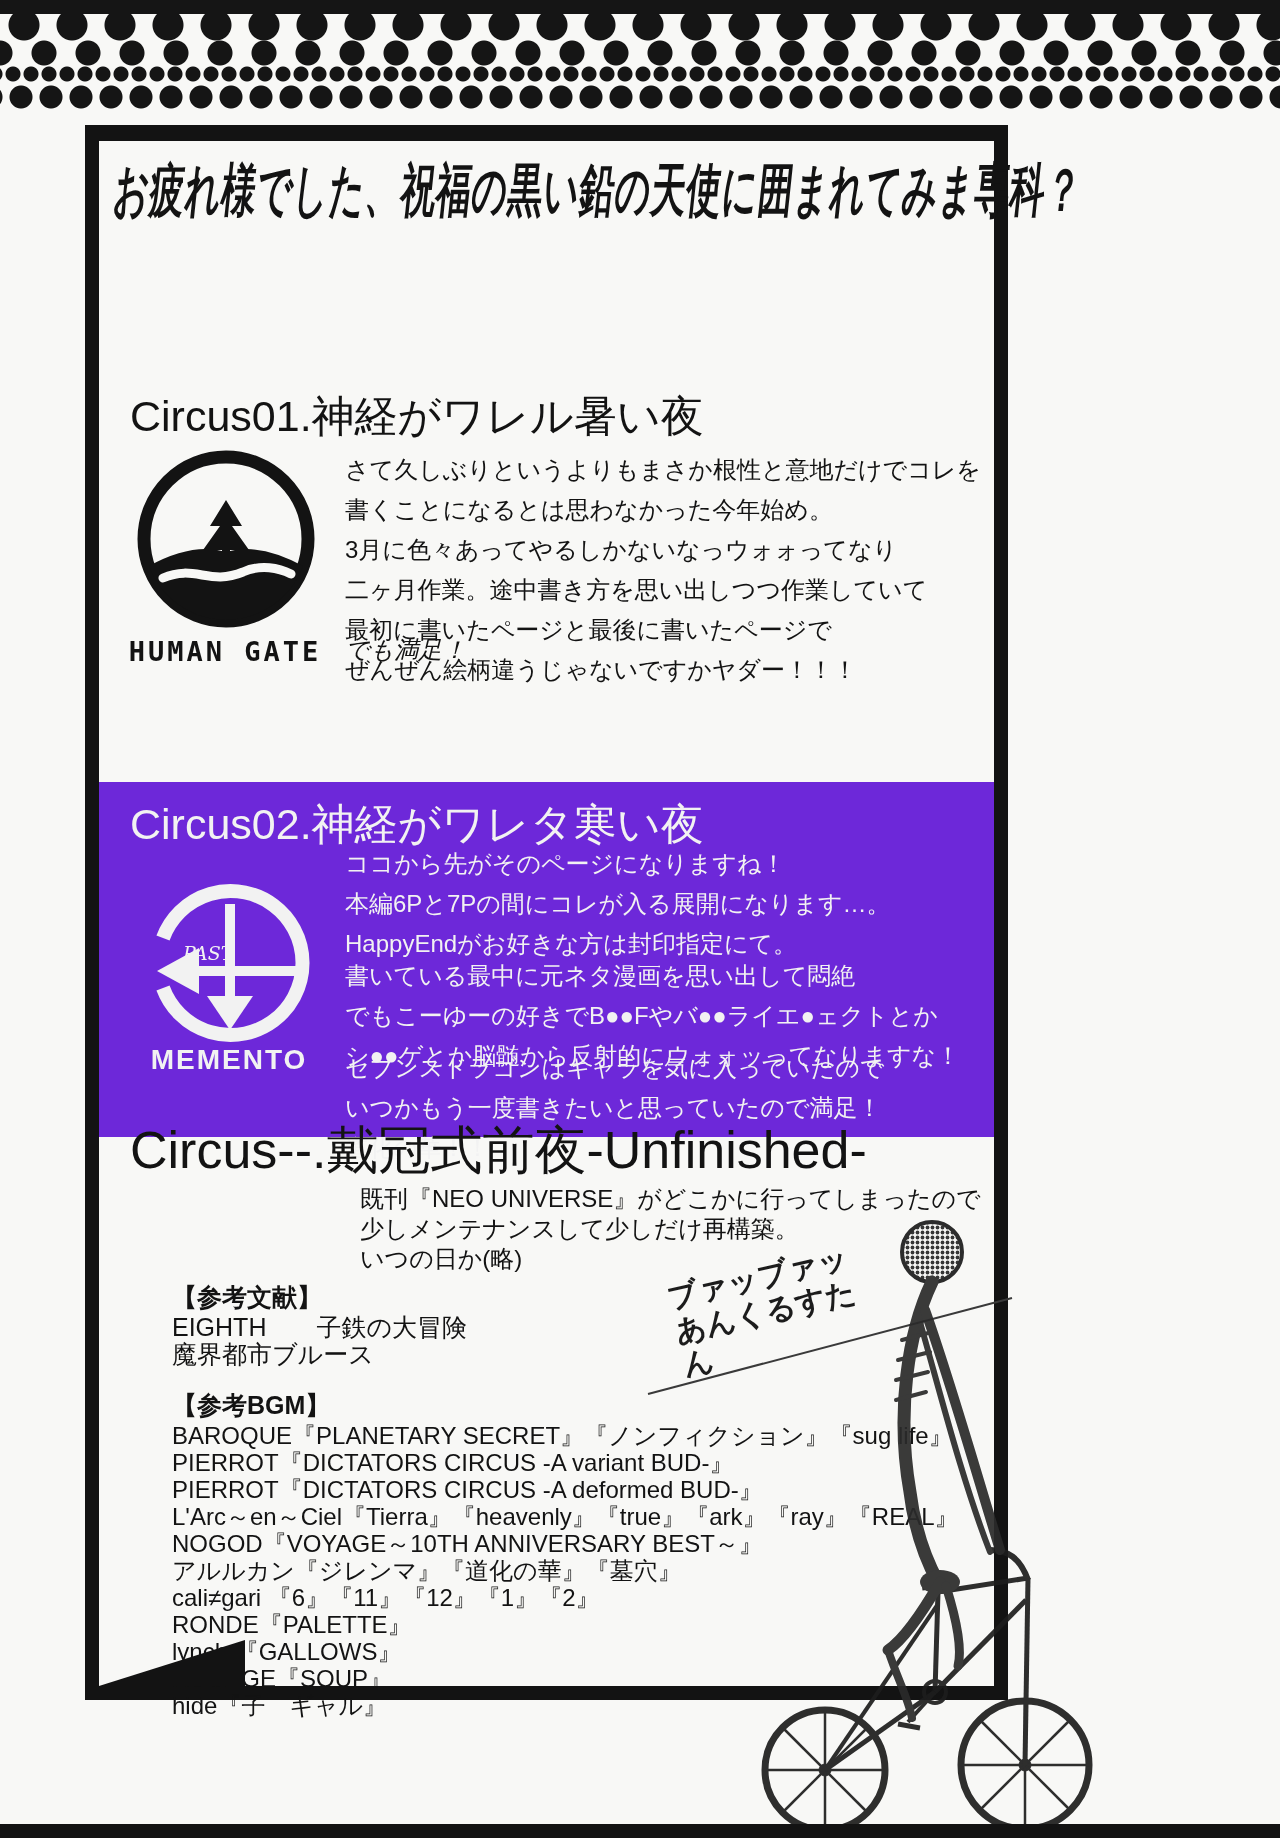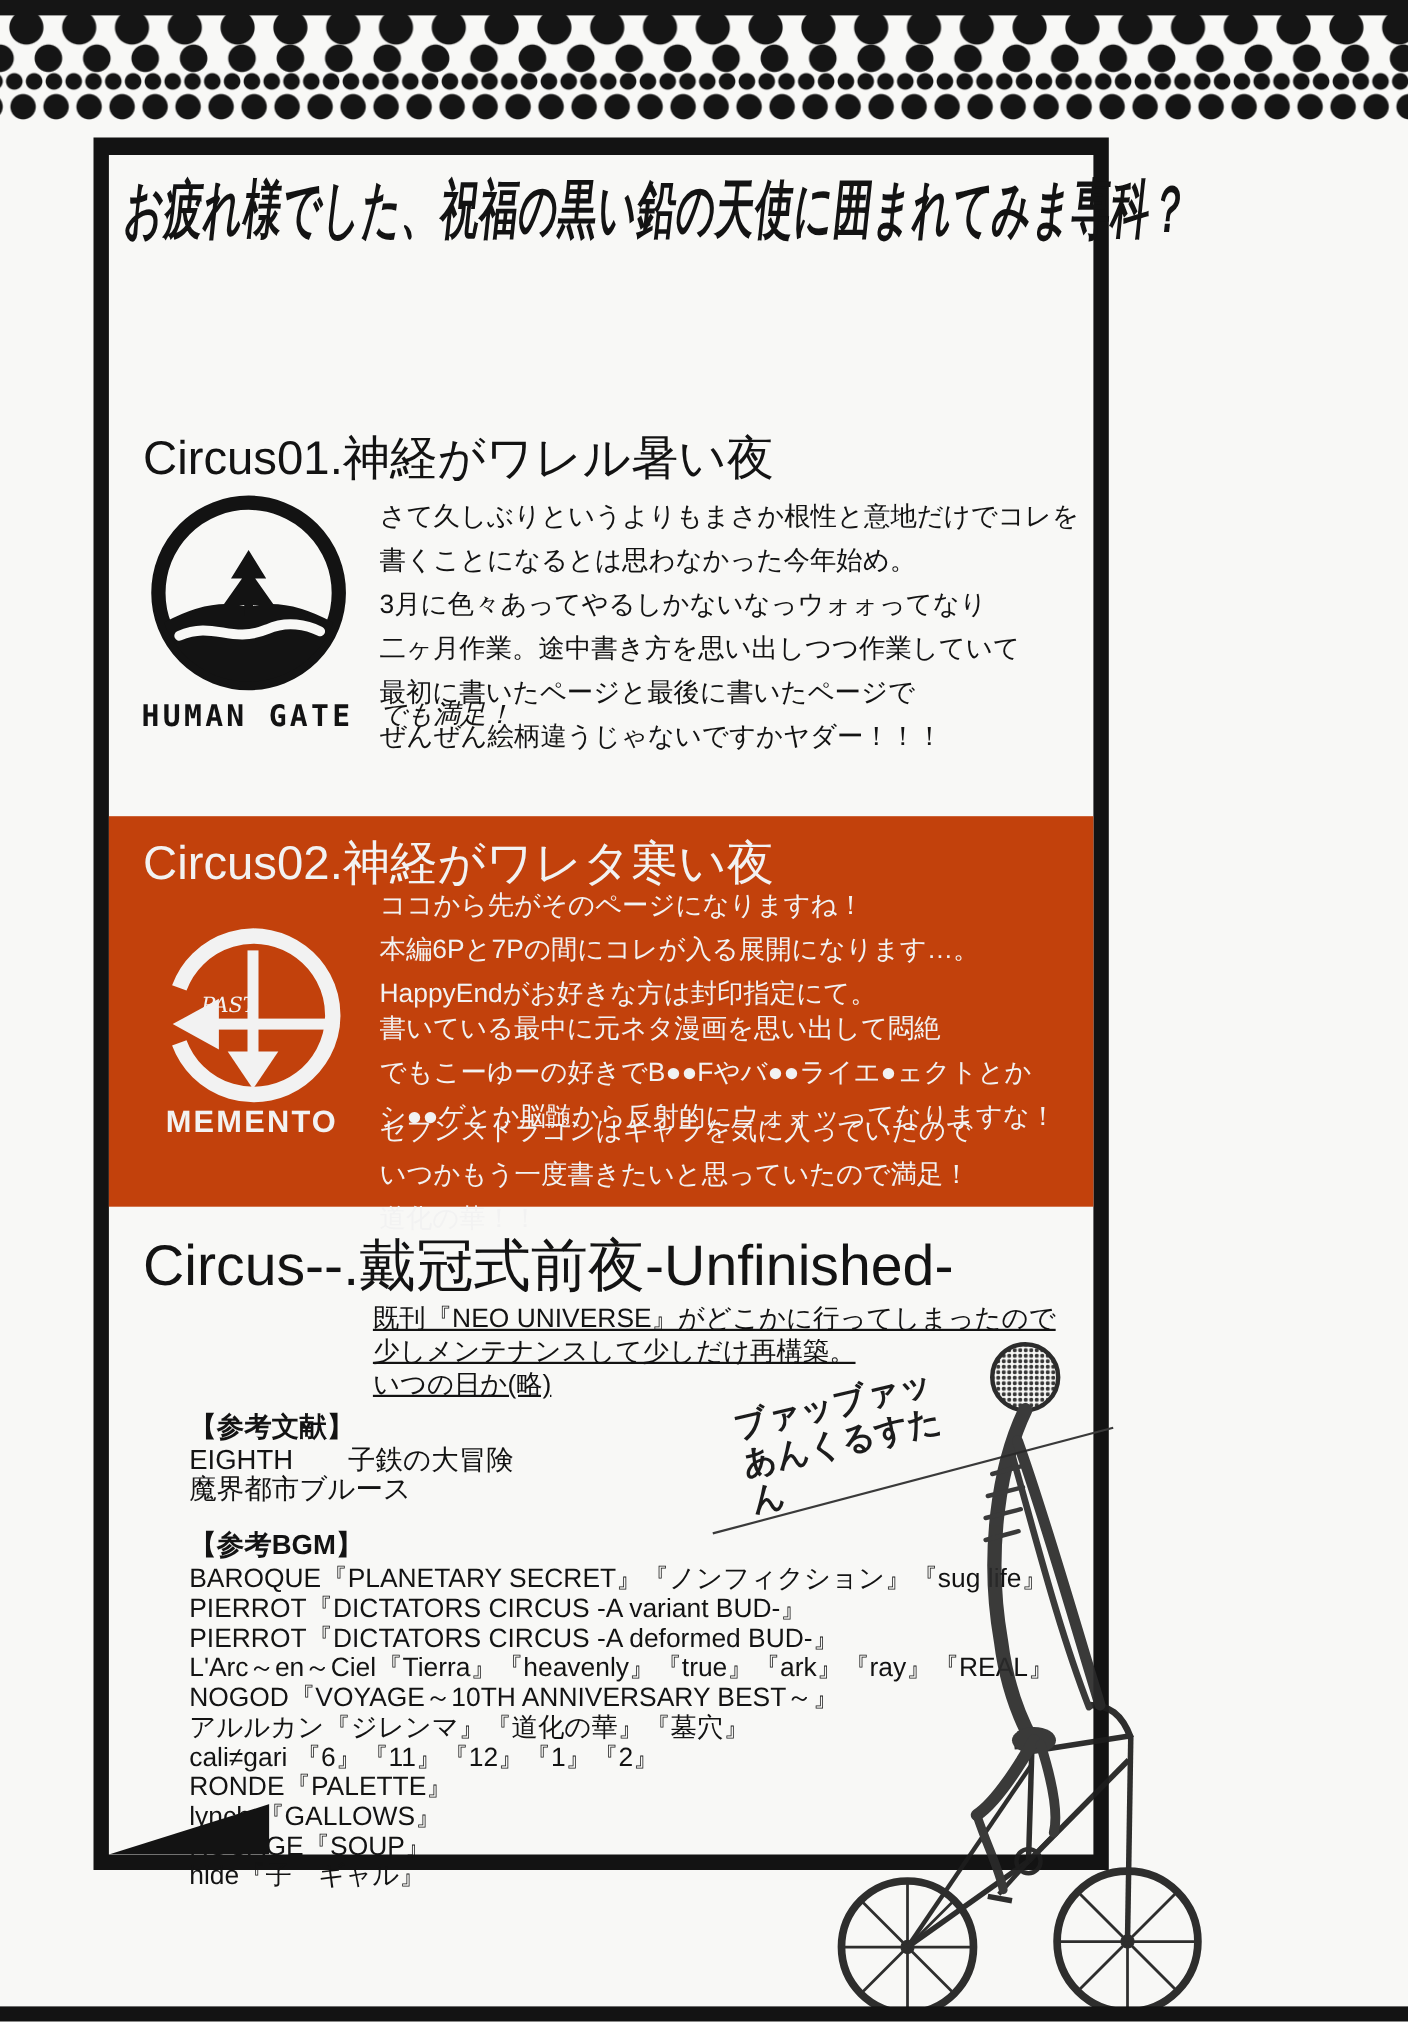--- a/index.html
+++ b/index.html
@@ -23,21 +23,21 @@
          border:14px solid #131313;border-top-width:16px;background:#f8f8f6;}
 
   .title{position:absolute;left:118px;top:152px;font-family:"DejaVu Serif","Liberation Serif",serif;
          font-weight:bold;font-size:58px;white-space:nowrap;
          transform:skewX(-6deg) scaleX(0.60);transform-origin:left top;letter-spacing:1px;}
 
   .h-sec{position:absolute;font-size:43px;letter-spacing:0;white-space:nowrap;}
   .body-text{position:absolute;font-size:24px;line-height:40px;white-space:pre-line;}
 
   
-  .sec2{position:absolute;left:99px;top:742px;width:895px;height:355px;background:#c2410c;color:#f2f2f2;}
+  .sec2{position:absolute;left:99px;top:782px;width:895px;height:355px;background:#6d28d9;color:#f2f2f2;}
 
   .logo-label{position:absolute;text-align:center;font-family:"DejaVu Sans Mono","Liberation Mono",monospace;
               font-weight:bold;letter-spacing:3px;}
 
   .refs{position:absolute;font-size:25px;line-height:27px;white-space:pre-line;}
   .bgm-list{position:absolute;font-size:24px;line-height:27px;white-space:pre-line;}
 
   .corner-triangle{position:absolute;left:99px;top:1640px;width:146px;height:46px;background:#131313;
                    clip-path:polygon(0 100%,100% 100%,100% 0);}
 
@@ -106,21 +106,21 @@
 でもこーゆーの好きでB●●Fやバ●●ライエ●ェクトとか
 シ●●ゲとか脳髄から反射的にウォォッってなりますな！</div>
     <div class="body-text" style="left:246px;top:266px;">セブンスドラゴンはキャラを気に入っていたので
 いつかもう一度書きたいと思っていたので満足！
 道化の華！！</div>
   </div>
 
   <div>
     <div class="h-sec" style="left:130px;top:1116px;font-size:52px;">Circus--.戴冠式前夜-Unfinished-</div>
 
-    <div class="body-text" style="left:339px;top:1184px;line-height:30px;text-decoration:underline;">既刊『NEO UNIVERSE』がどこかに行ってしまったので
+    <div class="body-text" style="left:360px;top:1184px;line-height:30px;">既刊『NEO UNIVERSE』がどこかに行ってしまったので
 少しメンテナンスして少しだけ再構築。
 いつの日か(略)</div>
 
     <div class="refs" style="left:172px;top:1284px;font-weight:bold;">【参考文献】</div>
     <div class="refs" style="left:172px;top:1314px;">EIGHTH　　子鉄の大冒険
 魔界都市ブルース</div>
 
     <div class="refs" style="left:172px;top:1392px;font-weight:bold;">【参考BGM】</div>
     <div class="bgm-list" style="left:172px;top:1422px;">BAROQUE『PLANETARY SECRET』『ノンフィクション』『sug life』
 PIERROT『DICTATORS CIRCUS -A variant BUD-』

